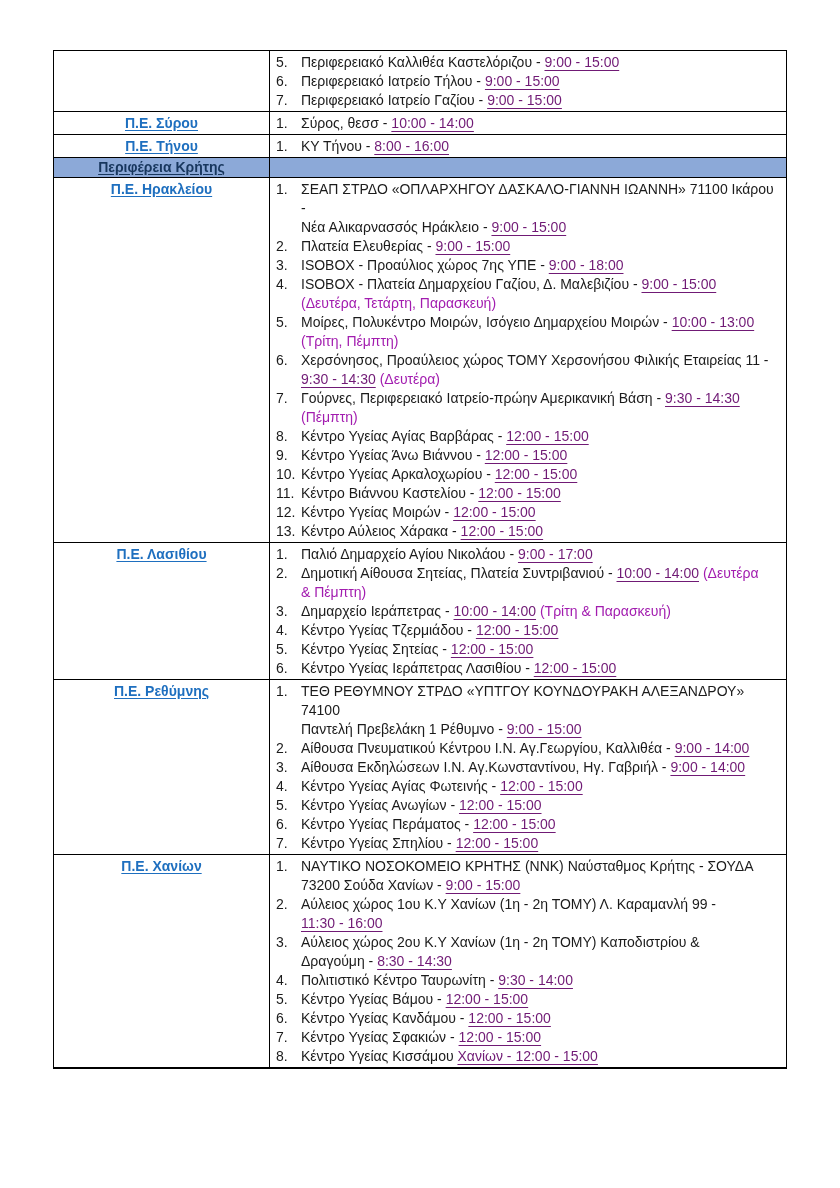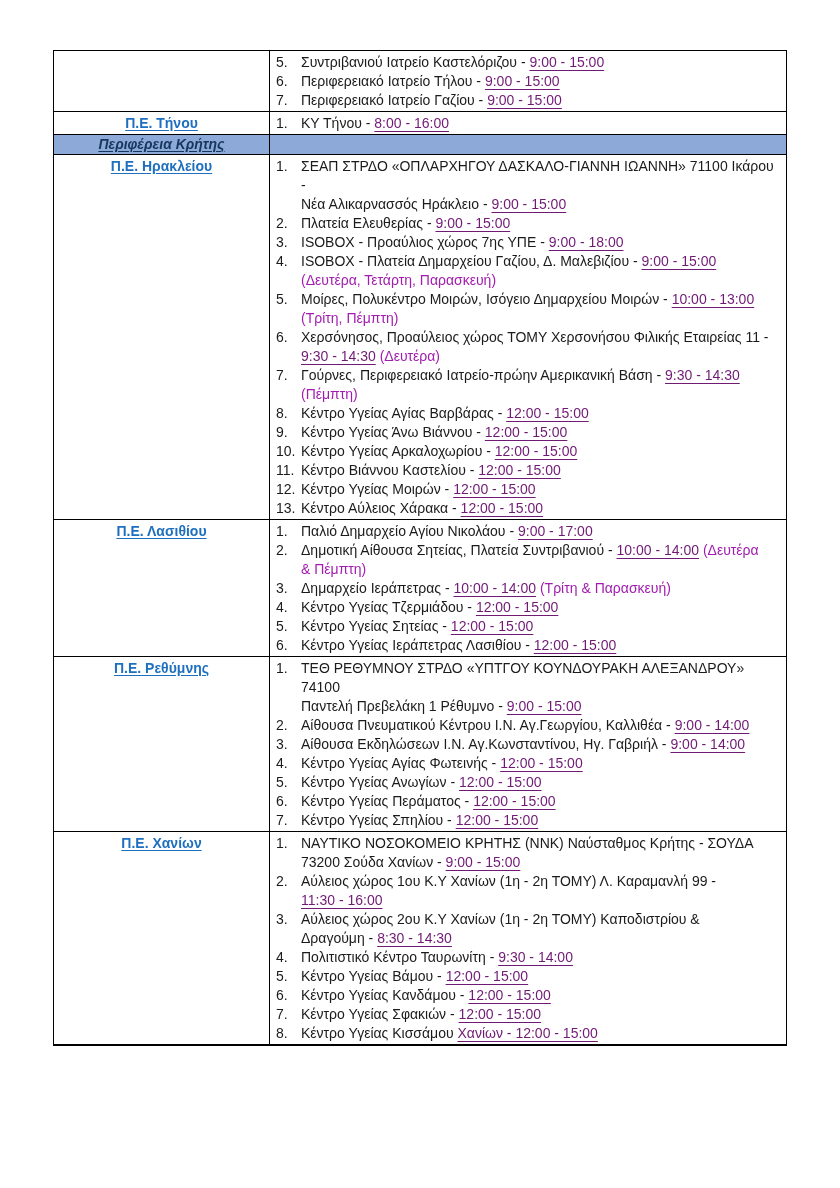--- a/index.html
+++ b/index.html
@@ -34,21 +34,20 @@
     background:#8CA9D8;
     padding:0 4px;
     height:17px;
     vertical-align:middle;
   }
   .header-label{
     color:#17365D;font-weight:bold;
     text-decoration:underline;
     text-underline-offset:2px;
     font-size:14px;
-    font-style:italic;
   }
   td.items-cell{padding:3px 8px 2px 10px;}
   .item{display:flex;align-items:flex-start;}
   .num{flex:0 0 25px;}
   .content{flex:1;min-width:0;}
   .seg-p{color:#1b1b1b;}
   .seg-u{
     color:#701a75;
     text-decoration:underline;
     text-underline-offset:2.5px;
@@ -64,29 +63,38 @@
     <colgroup>
       <col style="width:216px">
       <col>
     </colgroup>
     <tbody id="tbody">
         <tr>
           <td class="label-cell"></td>
           <td class="items-cell">
             <div class="item">
               <span class="num">5.</span>
-              <span class="content"><span class="seg-p">Συντριβανιού Ιατρείο Καστελόριζου - </span><span class="seg-u">9:00 - 15:00</span></span>
+              <span class="content"><span class="seg-p">Περιφερειακό Καλλιθέα Καστελόριζου - </span><span class="seg-u">9:00 - 15:00</span></span>
             </div>
             <div class="item">
               <span class="num">6.</span>
               <span class="content"><span class="seg-p">Περιφερειακό Ιατρείο Τήλου - </span><span class="seg-u">9:00 - 15:00</span></span>
             </div>
             <div class="item">
               <span class="num">7.</span>
               <span class="content"><span class="seg-p">Περιφερειακό Ιατρείο Γαζίου - </span><span class="seg-u">9:00 - 15:00</span></span>
+            </div>
+          </td>
+        </tr>
+        <tr>
+          <td class="label-cell"><span class="region-link">Π.Ε. Σύρου</span></td>
+          <td class="items-cell">
+            <div class="item">
+              <span class="num">1.</span>
+              <span class="content"><span class="seg-p">Σύρος, θεσσ - </span><span class="seg-u">10:00 - 14:00</span></span>
             </div>
           </td>
         </tr>
         <tr>
           <td class="label-cell"><span class="region-link">Π.Ε. Τήνου</span></td>
           <td class="items-cell">
             <div class="item">
               <span class="num">1.</span>
               <span class="content"><span class="seg-p">ΚΥ Τήνου - </span><span class="seg-u">8:00 - 16:00</span></span>
             </div>

